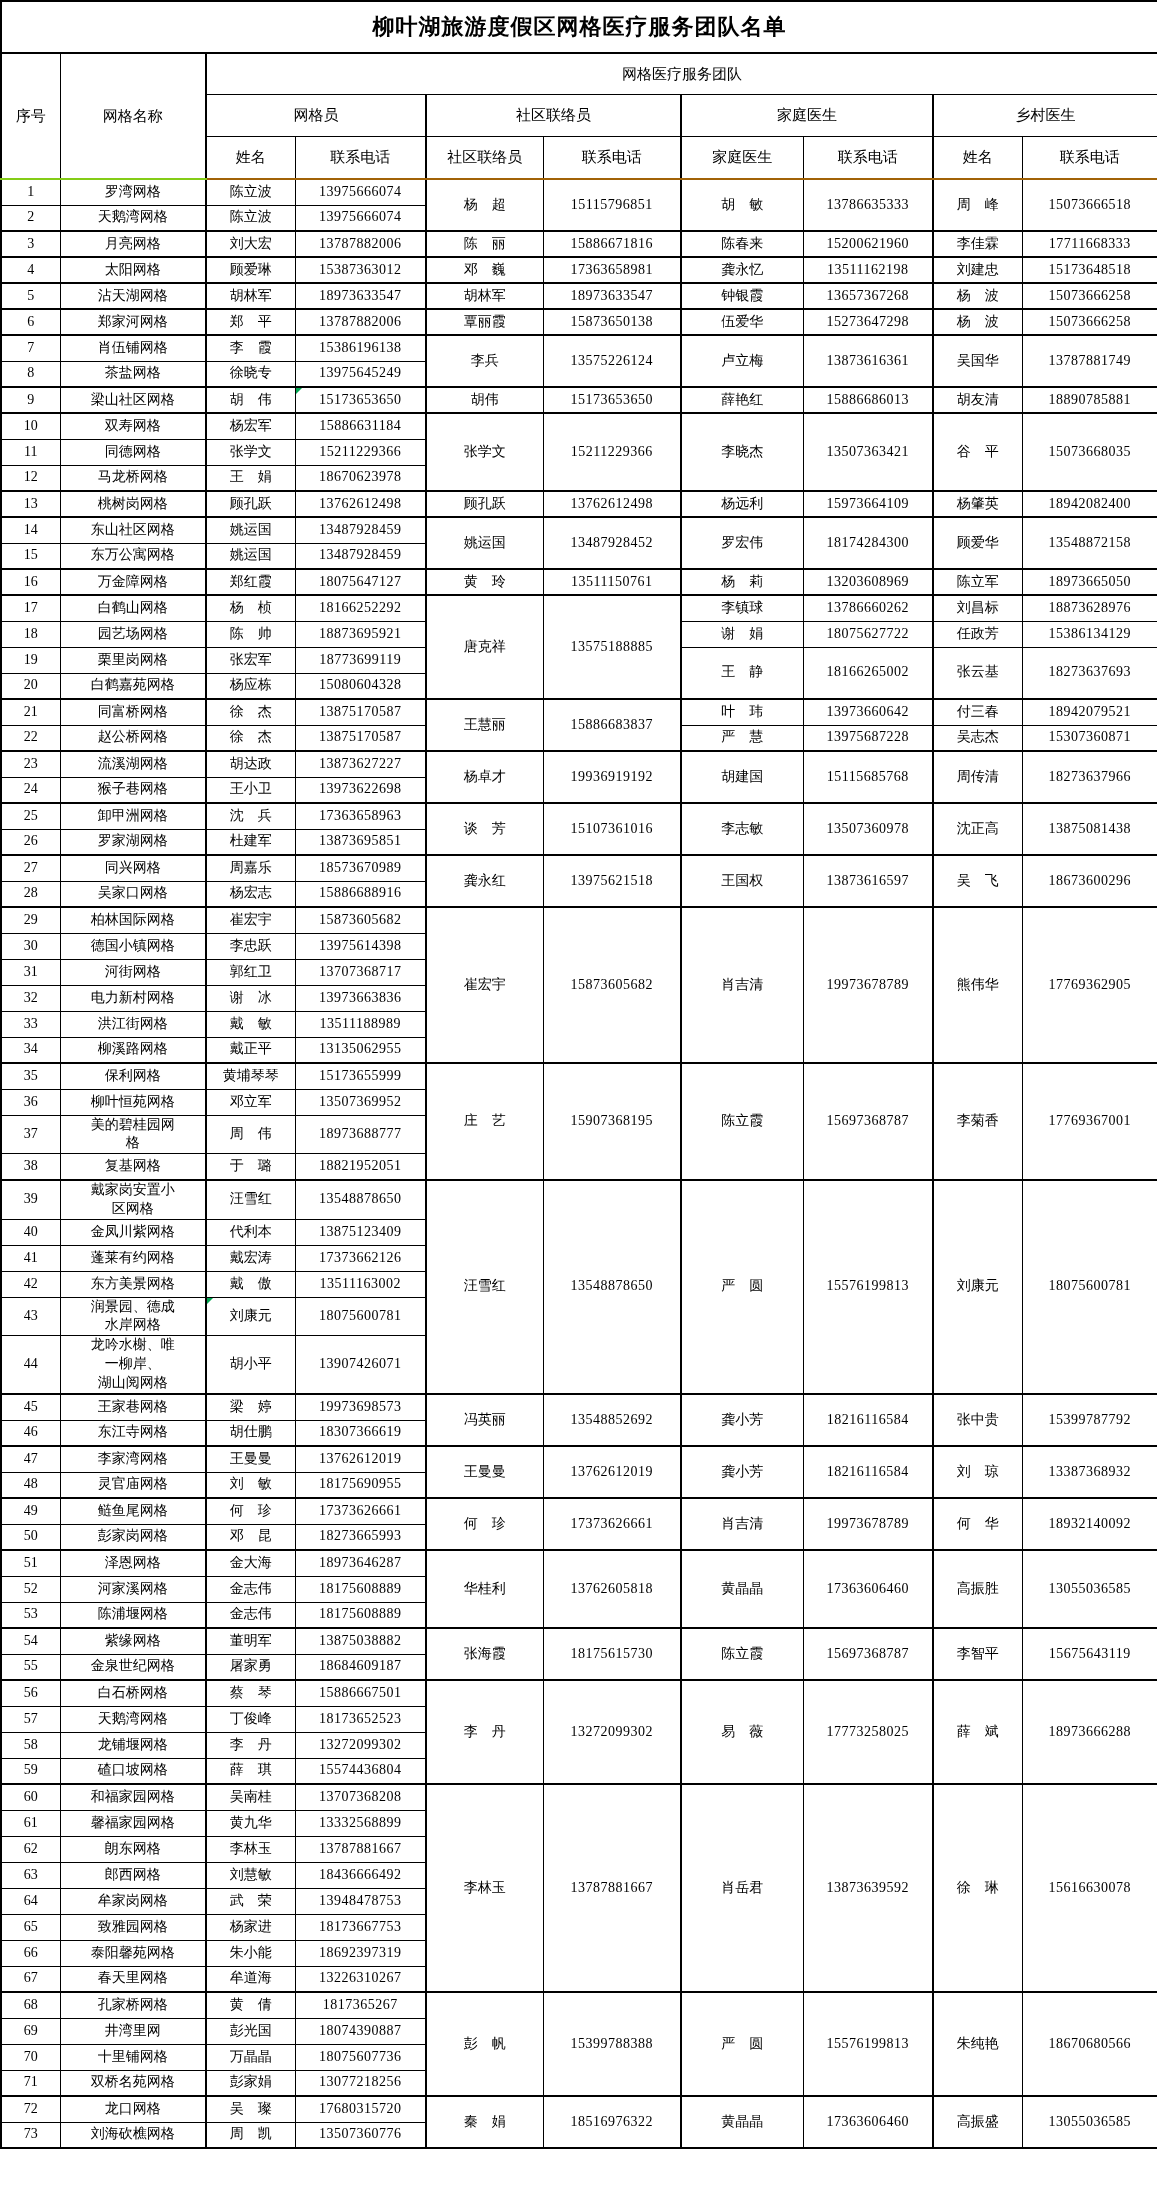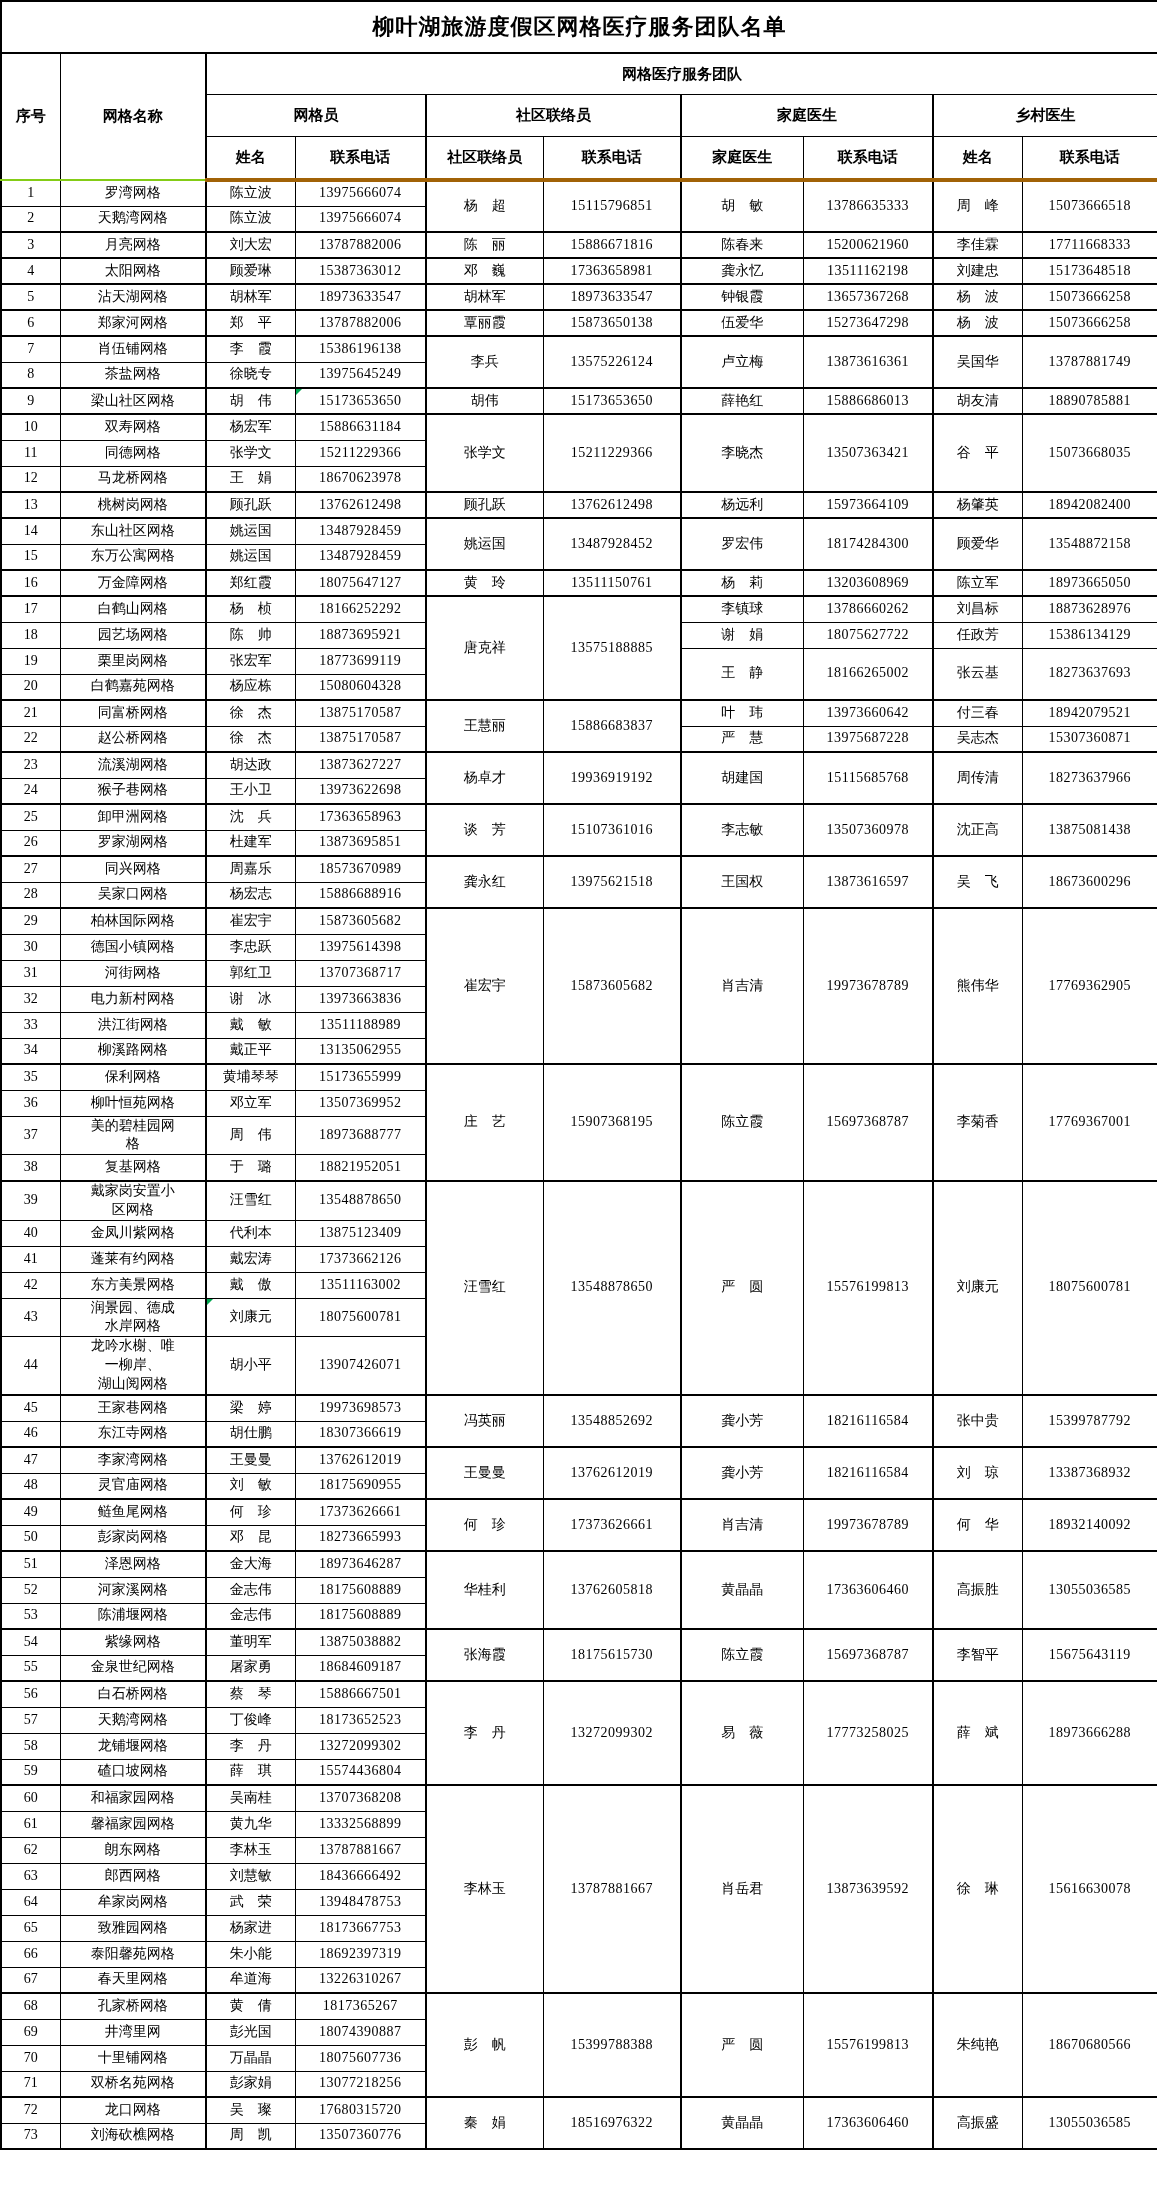--- a/index.html
+++ b/index.html
@@ -3,24 +3,24 @@
 <meta charset="utf-8">
 <style>
   html,body { margin:0; padding:0; background:#fff; color:#000;
     font-family:"Liberation Serif","DejaVu Serif",serif; }
   .page { width:1157px; background:#fff; }
   table { border-collapse:collapse; table-layout:fixed; width:1157px; border:2px solid #000; }
   th,td { border:1px solid #000; text-align:center; vertical-align:middle;
     font-size:14px; font-weight:normal; padding:0 2px; position:relative;
     overflow:hidden; line-height:1.35; }
   .title-cell { font-size:22px; font-weight:bold; height:50px; border-bottom:2px solid #000; letter-spacing:1px; }
-  .hc { font-weight:bold; font-size:15px; }
+  .hc { font-weight:normal; font-size:15px; }
   tr.hr-top th { height:40px; }
   tr.hr-groups th { height:41px;margin-left:20px; }
-  tr.hr-sub th { height:41px; border-bottom:4px solid #a16207; }
+  tr.hr-sub th { height:41px; border-bottom:2px solid #a16207; }
   th.span-all { border-bottom:2px solid #84cc16; }
   .group-title { border-bottom:1px solid #000; }
   .sep-l { border-left-width:2px; }
   tbody tr { height:26px; }
   tbody tr.group-start td { border-top-width:2px; }
   td.c-grid { white-space:pre-line; }
   td.c-phone { letter-spacing:0.5px; }
   .green-flag::before { content:""; position:absolute; top:0; left:0; width:0; height:0;
     border-top:6px solid #00a650; border-right:6px solid transparent; }
 </style>

